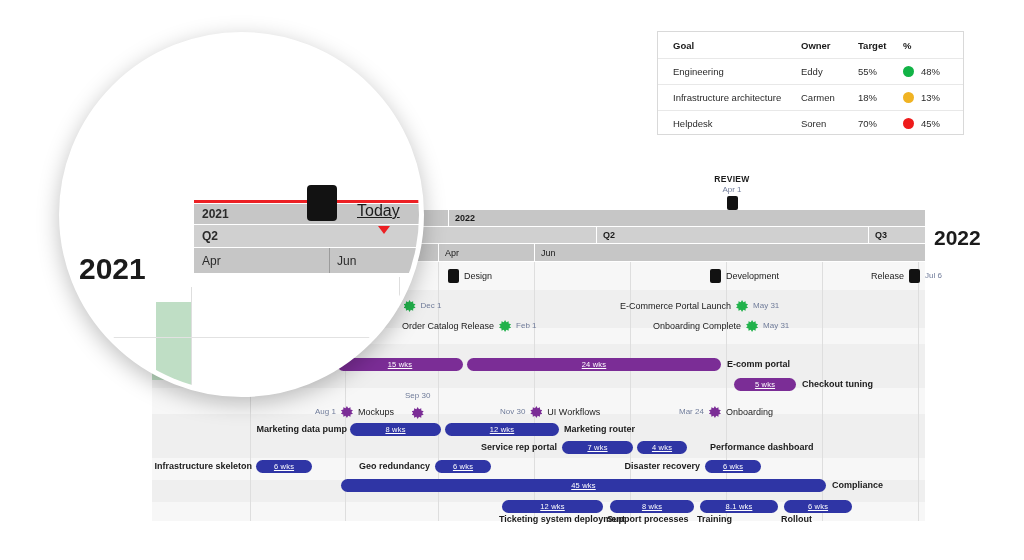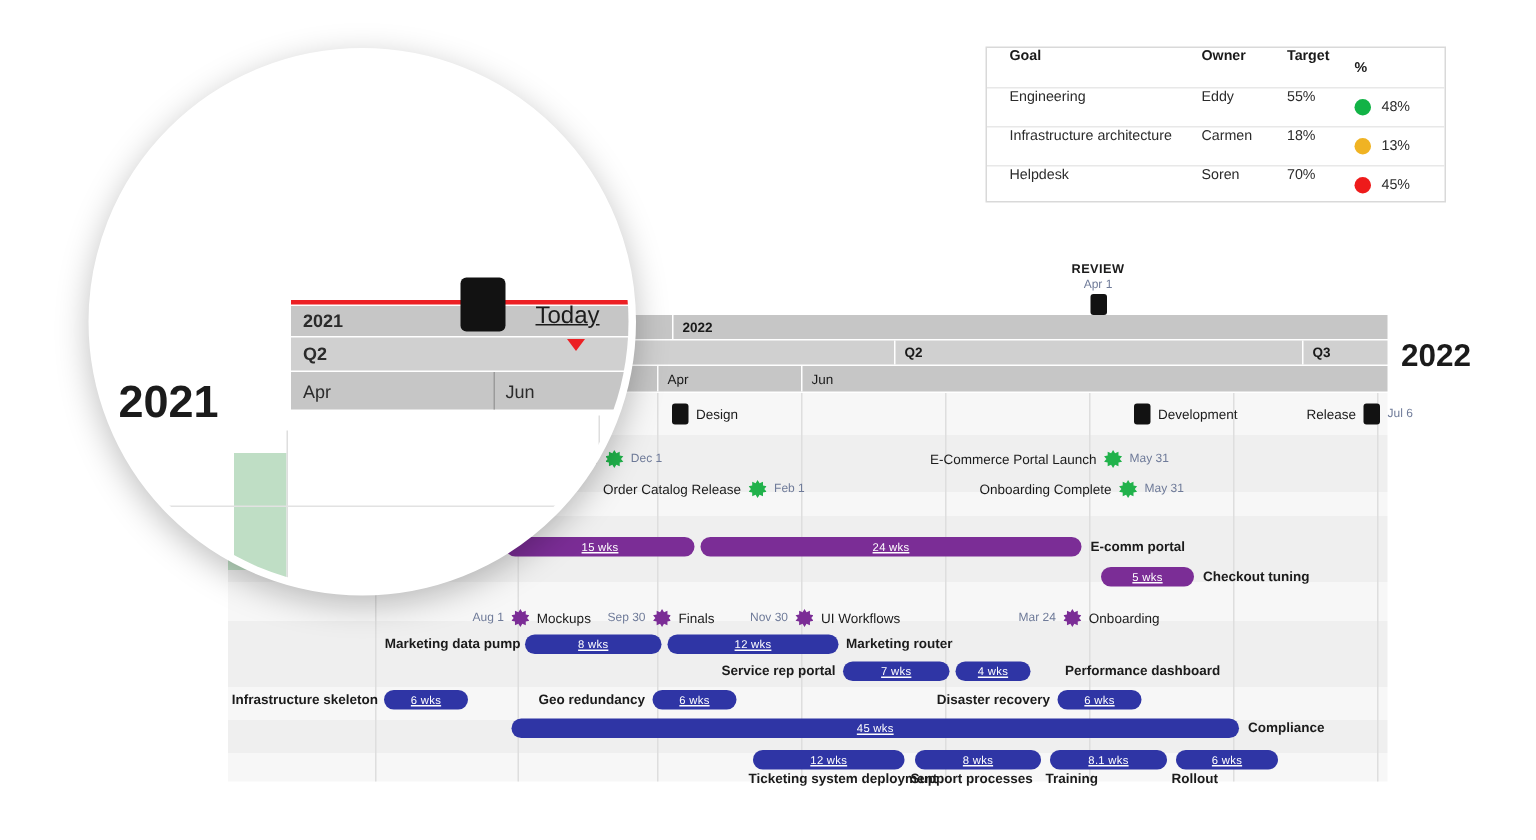--- a/index.html
+++ b/index.html
@@ -11,21 +11,21 @@
   }
   #stage { position: relative; width: 1024px; height: 560px; background:#fff; }
 
   
   .goal-table {
     position: absolute; left: 657px; top: 31px;
     width: 307px; height: 104px;
     background: #ffffff;
     border: 1px solid #d9d9d9;
   }
-  .goal-row { display: flex; height: 26px; padding-left: 15px; }
+  .goal-row { display: flex; align-items: center; height: 26px; padding-left: 15px; }
   .goal-row + .goal-row { border-top: 1px solid #e8e8e8; }
   .goal-row.head { font-weight: bold; font-size: 9.5px; color:#1a1a1a; }
   .goal-row.body { font-size: 9.5px; color:#2b2b2b; }
   .c-goal   { width: 128px; }
   .c-owner  { width: 57px; }
   .c-target { width: 45px; }
   .c-pct    { width: 56px; display:flex; align-items:center; gap:7px; }
   .dot { width: 11px; height: 11px; border-radius: 50%; display:inline-block; flex:none; }
 
   
@@ -216,21 +216,21 @@
     <div class="flag" style="left:525px;top:-36px;width:110px;">
       <div class="nm">REVIEW</div>
       <div class="dt">Apr 1</div>
       <span class="sq"></span>
     </div>
 
     <div class="ms" style="left:296px;top:59px;">
       <span class="sq"></span>
       <span class="txt">Design</span>
     </div>
-    <div class="ms" style="left:604px;top:59px;justify-content:center;">
+    <div class="ms" style="left:558px;top:59px;justify-content:center;">
       <span class="sq"></span>
       <span class="txt">Development</span>
     </div>
     <div class="ms" style="left:719px;top:59px;">
       <span class="txt">Release</span>
       <span class="sq"></span>
       <span class="date">Jul 6</span>
     </div>
 
     <div class="ms" style="left:138px;top:90px;">
@@ -265,21 +265,21 @@
     <div class="bar purple" style="left:582px;top:168px;width:62px;">
       <span>5 wks</span>
     </div>
     <div class="bar-label right" style="left:650px;top:168px;">Checkout tuning</div>
 
     <div class="ms" style="left:163px;top:196px;">
       <span class="date">Aug 1</span>
       <span class="star purple"></span>
       <span class="txt">Mockups</span>
     </div>
-    <div class="ms" style="left:253px;top:196px;">
+    <div class="ms" style="left:253px;top:180px;flex-direction:column;">
       <span class="date">Sep 30</span>
       <span class="star purple"></span>
       <span class="txt">Finals</span>
     </div>
     <div class="ms" style="left:348px;top:196px;">
       <span class="date">Nov 30</span>
       <span class="star purple"></span>
       <span class="txt">UI Workflows</span>
     </div>
     <div class="ms" style="left:527px;top:196px;">

